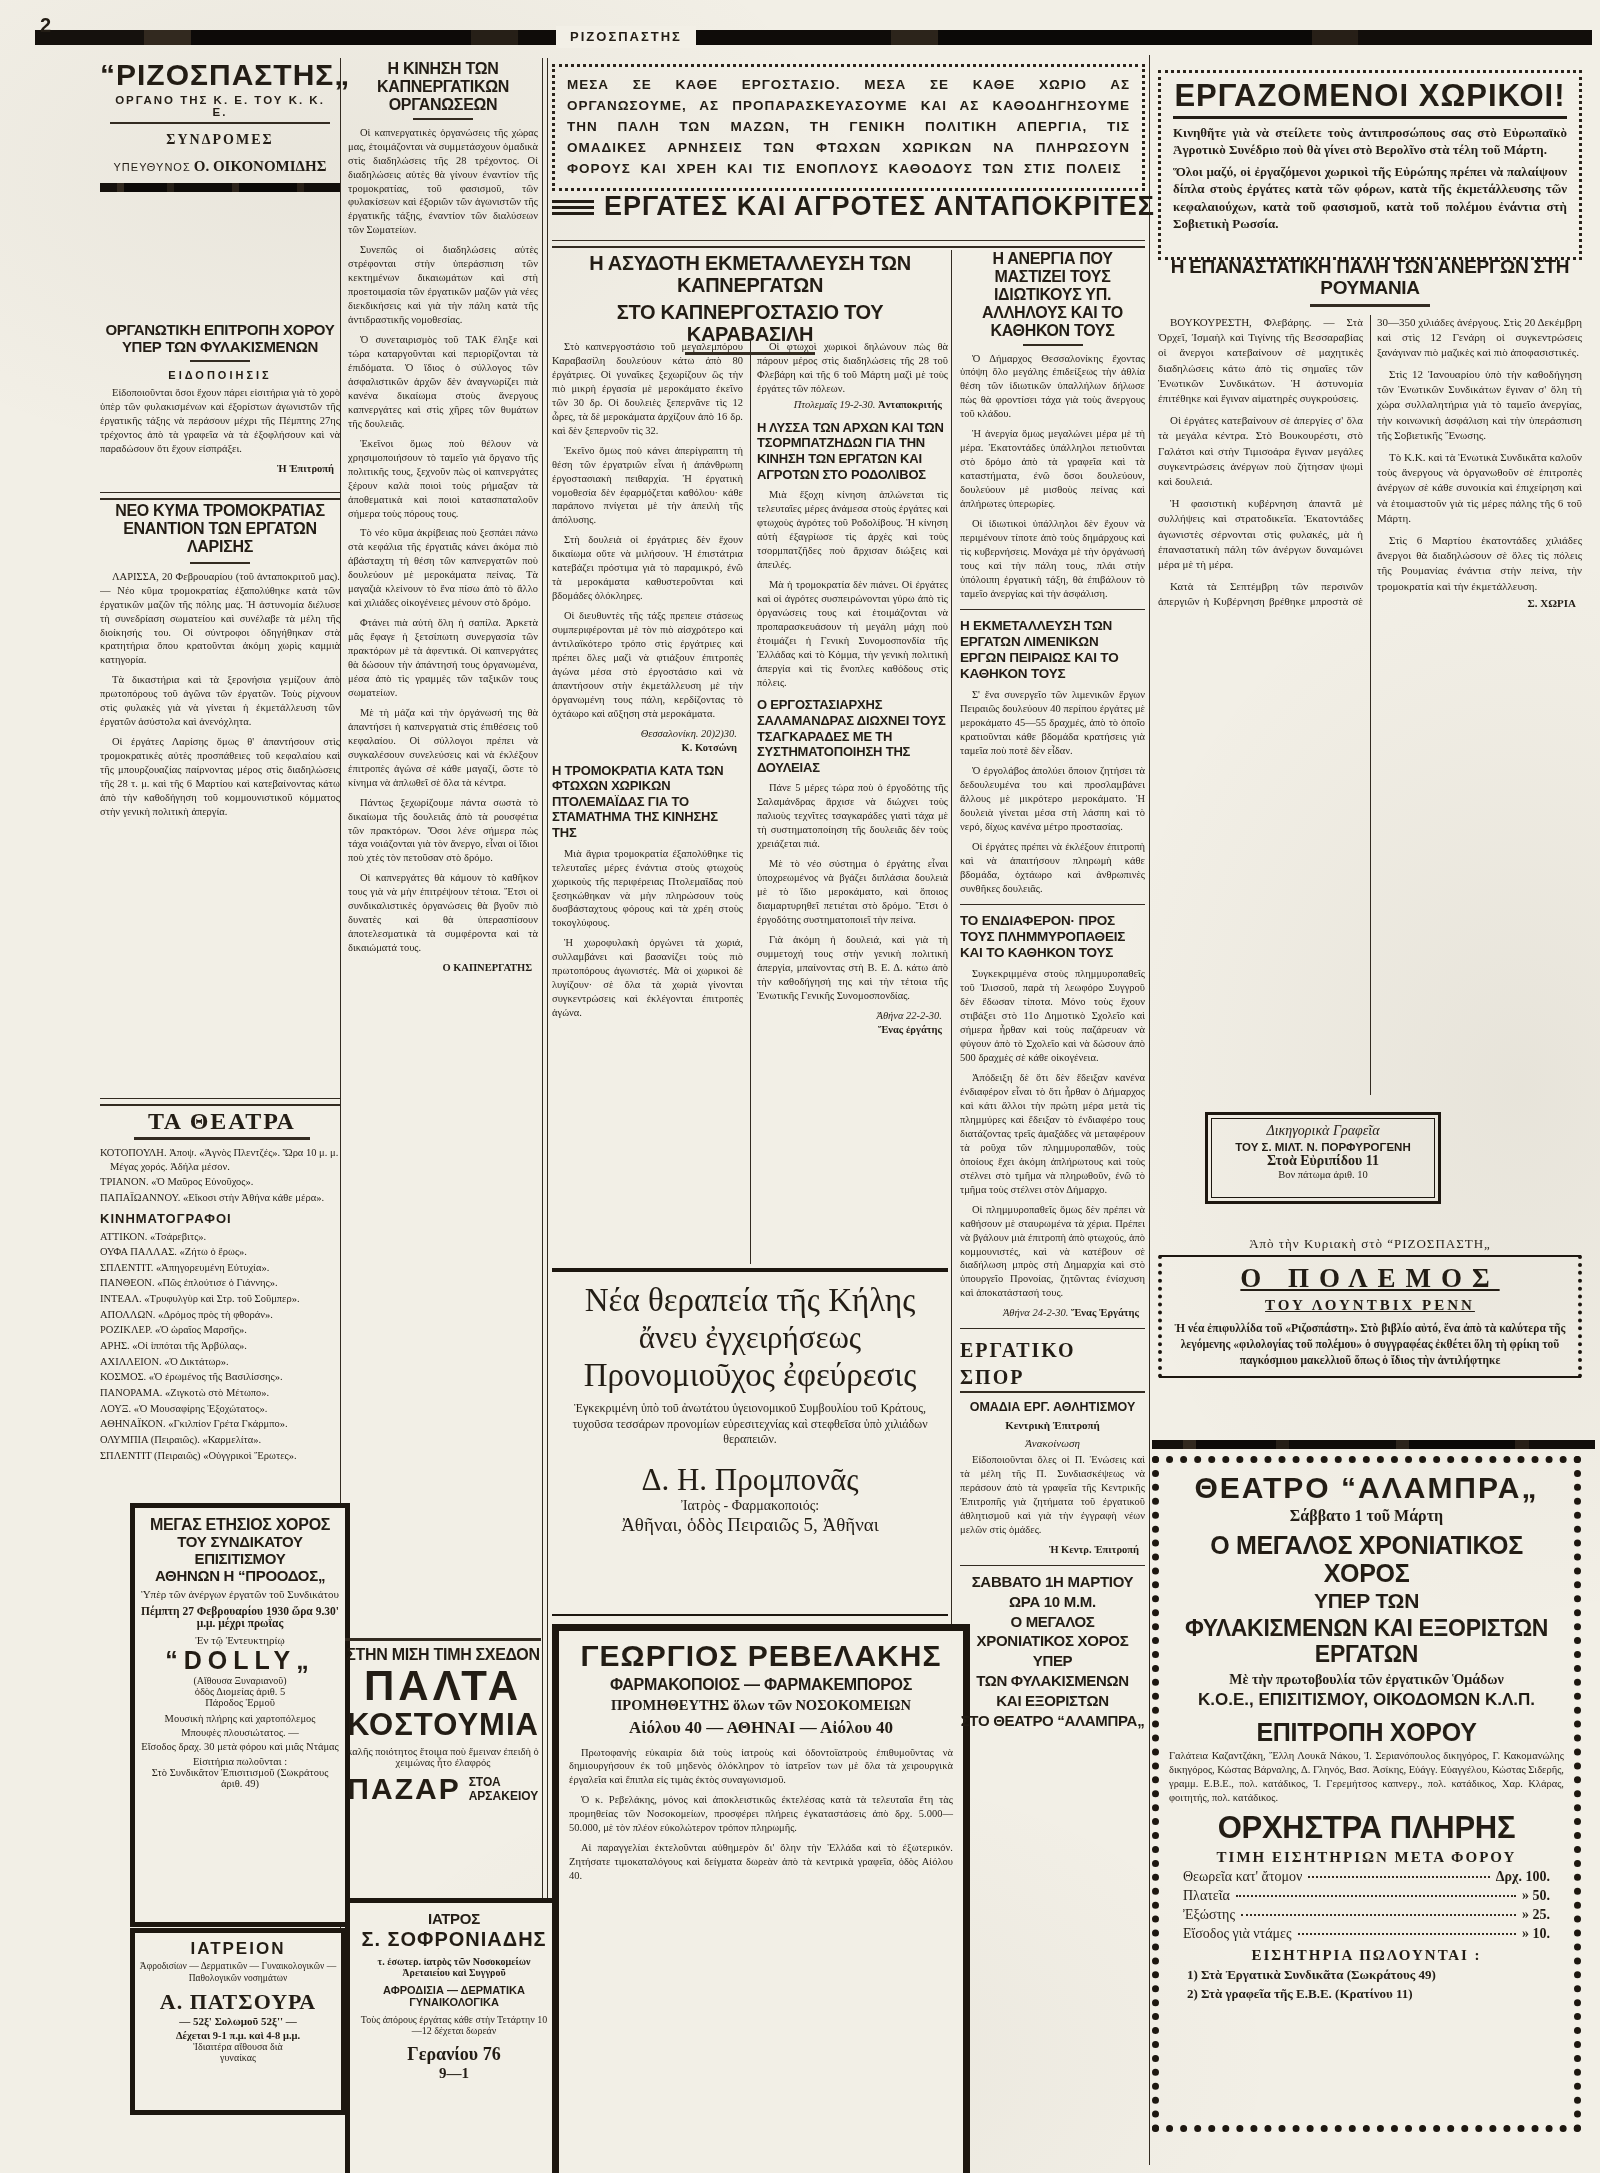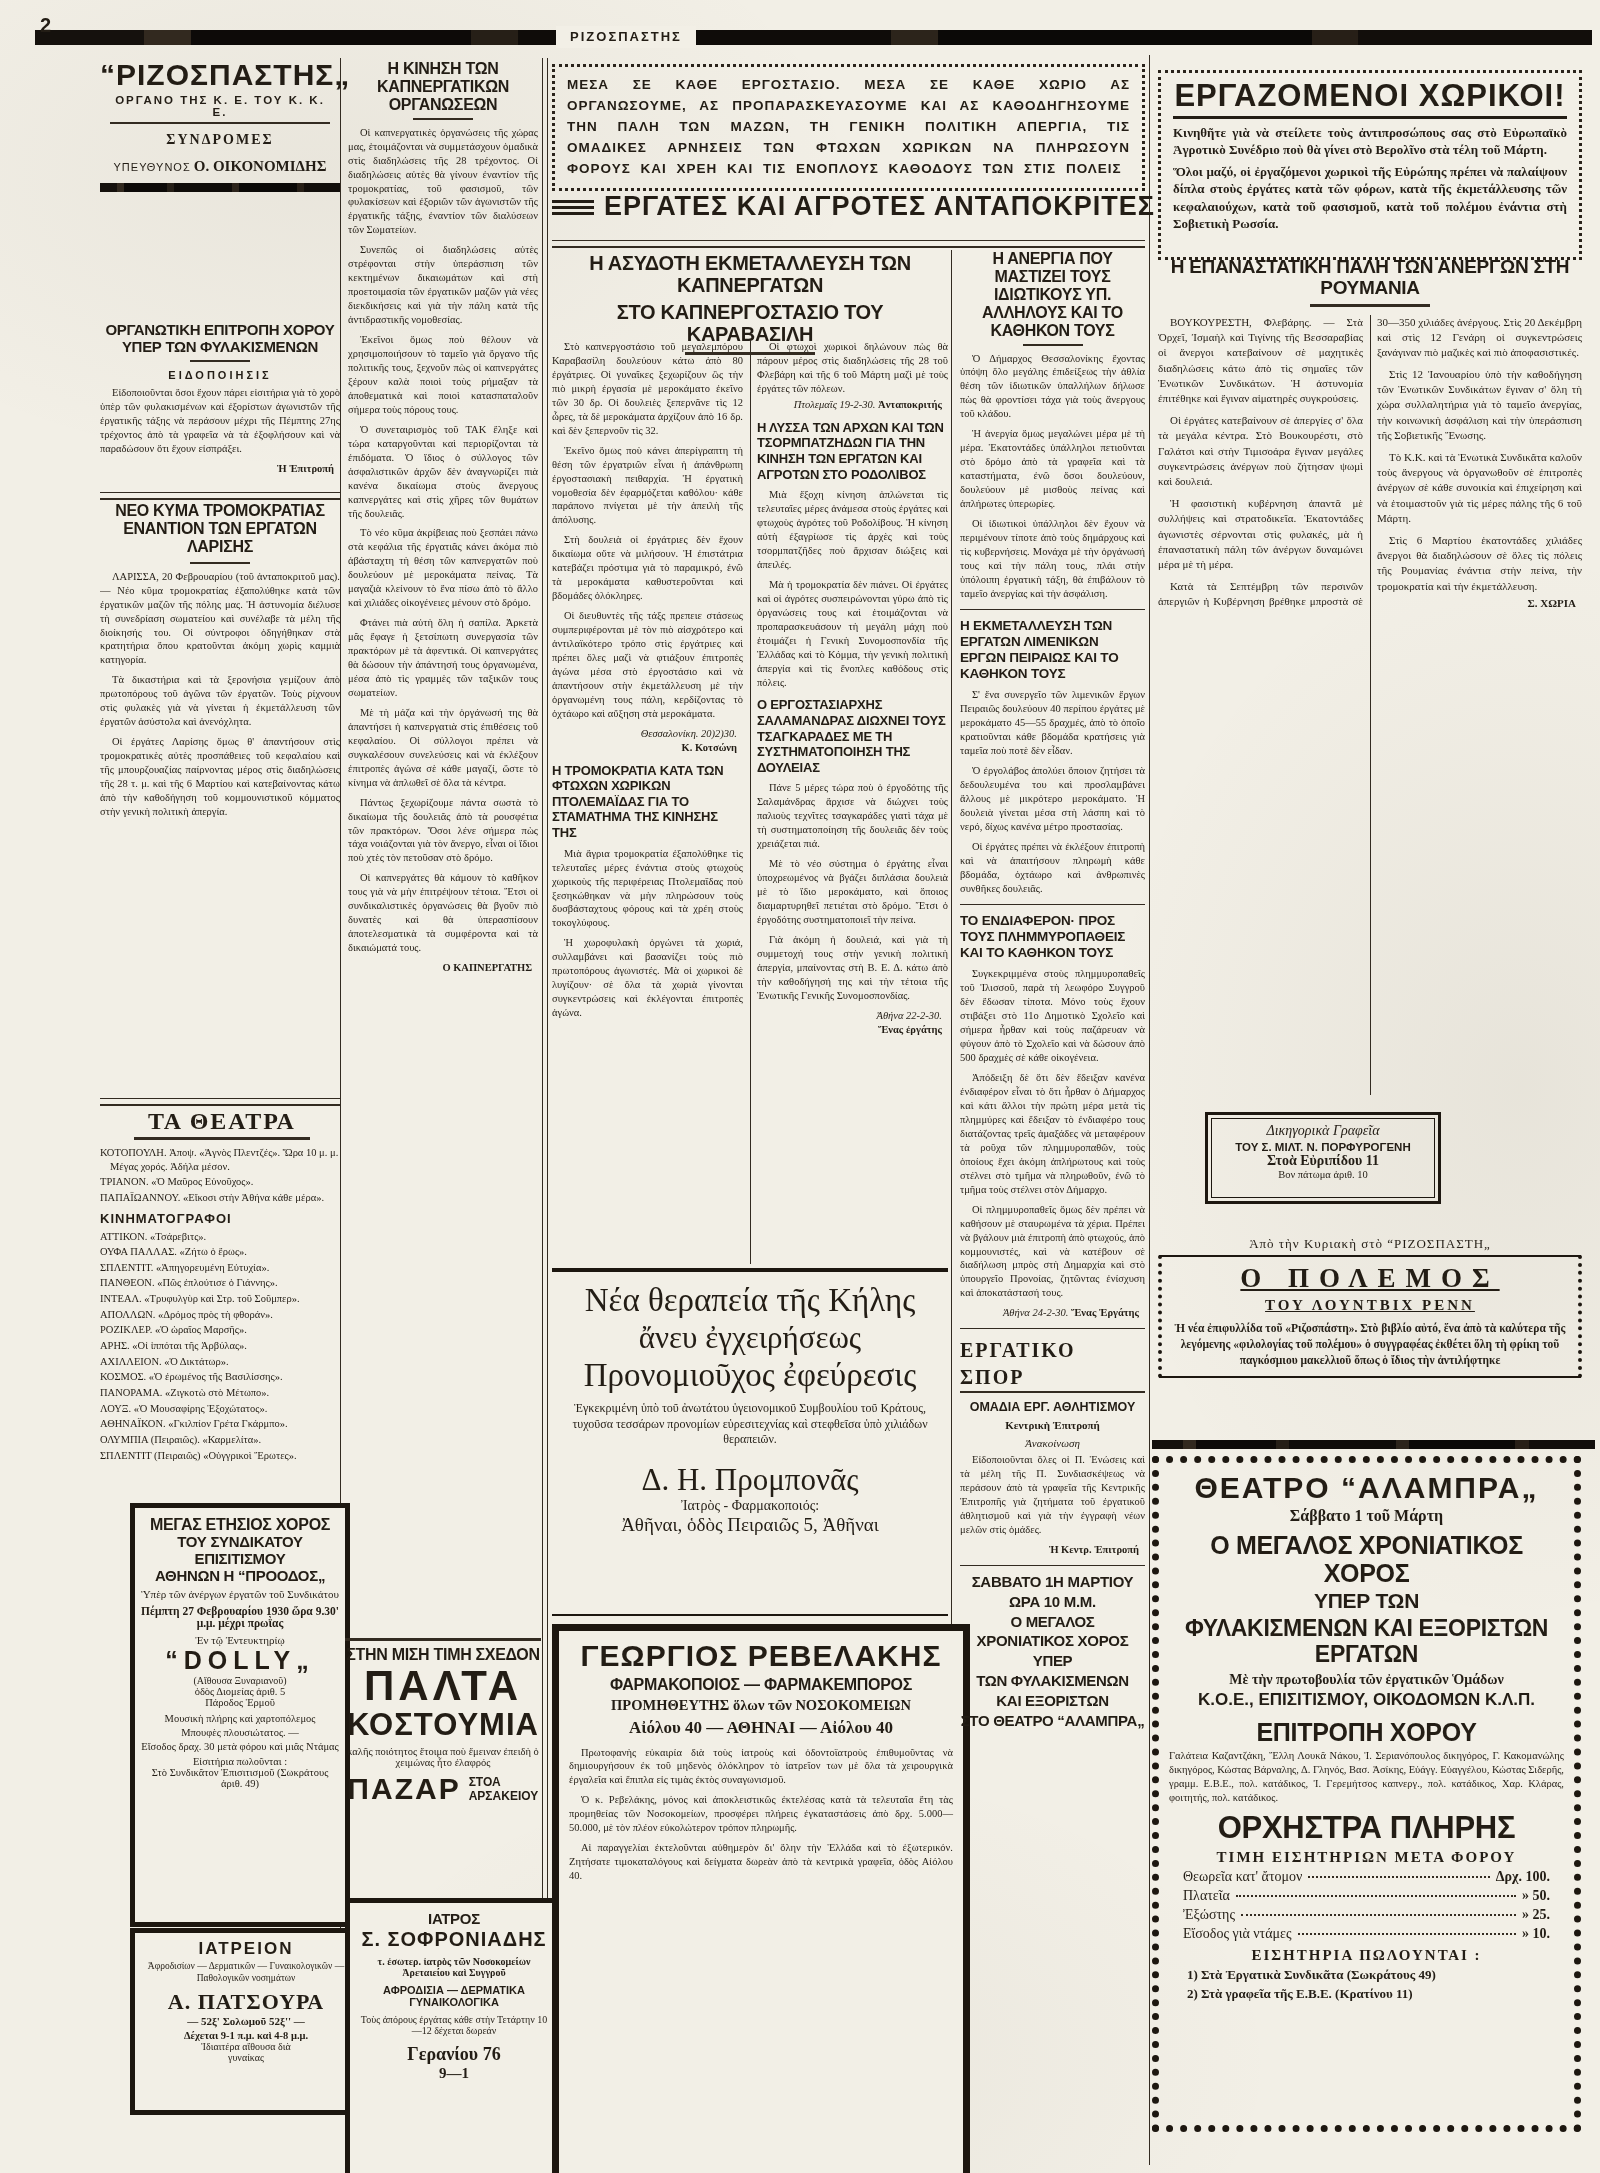--- a/index.html
+++ b/index.html
@@ -139,38 +139,38 @@
     <div style="font-size:10px;">(Αἴθουσα Ξυναριανοῦ)</div>
     <div style="font-size:10.5px;">ὁδὸς Διομείας ἀριθ. 5</div>
     <div style="font-size:10.5px;">Πάροδος Ἑρμοῦ</div>
     <div style="font-size:10.5px;margin-top:5px;">Μουσικὴ πλήρης καὶ χαρτοπόλεμος</div>
     <div style="font-size:10.5px;margin-top:3px;">Μπουφὲς πλουσιώτατος. —</div>
     <div style="font-size:10.5px;margin-top:3px;">Εἴσοδος δραχ. 30 μετὰ φόρου καὶ μιᾶς Ντάμας</div>
     <div style="font-size:10.5px;margin-top:4px;">Εἰσιτήρια πωλοῦνται :</div>
     <div style="font-size:10.5px;">Στὸ Συνδικᾶτον Ἐπισιτισμοῦ (Σωκράτους ἀριθ. 49)</div>
   </div>
 
-  <div class="abs solidbox ctr" style="left:130px;top:1928px;width:198px;height:165px;padding:6px 12px;">
+  <div class="abs solidbox ctr" style="left:130px;top:1928px;width:198px;height:165px;padding:6px 4px;">
     <div class="sans" style="font-size:17px;font-weight:bold;letter-spacing:2px;">ΙΑΤΡΕΙΟΝ</div>
     <div style="font-size:9.5px;line-height:1.25;margin-top:2px;">Ἀφροδισίων — Δερματικῶν — Γυναικολογικῶν — Παθολογικῶν νοσημάτων</div>
     <div style="font-size:22px;font-weight:bold;margin-top:4px;letter-spacing:1px;">Α. ΠΑΤΣΟΥΡΑ</div>
     <div style="font-size:11px;font-weight:bold;">— 52ξ' Σολωμοῦ 52ξ'' —</div>
     <div style="font-size:10.5px;font-weight:bold;margin-top:3px;">Δέχεται 9-1 π.μ. καὶ 4-8 μ.μ.</div>
     <div style="font-size:10px;">Ἰδιαιτέρα αἴθουσα διὰ</div>
     <div style="font-size:10px;">γυναίκας</div>
   </div>
 
   <div class="abs col" style="left:348px;top:60px;width:190px;height:1572px;overflow:hidden;">
     <div class="hl" style="font-size:16px;margin-bottom:4px;">Η ΚΙΝΗΣΗ ΤΩΝ ΚΑΠΝΕΡΓΑΤΙΚΩΝ ΟΡΓΑΝΩΣΕΩΝ</div>
     <div class="rule-mini"></div>
     <div>
         <p>Οἱ καπνεργατικὲς ὀργανώσεις τῆς χώρας μας, ἑτοιμάζονται νὰ συμμετάσχουν ὁμαδικὰ στὶς διαδηλώσεις τῆς 28 τρέχοντος. Οἱ διαδηλώσεις αὐτὲς θὰ γίνουν ἐναντίον τῆς τρομοκρατίας, τοῦ φασισμοῦ, τῶν φυλακίσεων καὶ ἐξοριῶν τῶν ἀγωνιστῶν τῆς ἐργατικῆς τάξης, ἐναντίον τῶν διαλύσεων τῶν Σωματείων.</p>
         <p>Συνεπῶς οἱ διαδηλώσεις αὐτὲς στρέφονται στὴν ὑπεράσπιση τῶν κεκτημένων δικαιωμάτων καὶ στὴ προετοιμασία τῶν ἐργατικῶν μαζῶν γιὰ νέες διεκδικήσεις καὶ γιὰ τὴν πάλη κατὰ τῆς ἀντιδραστικῆς νομοθεσίας.</p>
+        <p>Ὁ συνεταιρισμὸς τοῦ ΤΑΚ ἔληξε καὶ τώρα καταργοῦνται καὶ περιορίζονται τὰ ἐπιδόματα. Ὁ ἴδιος ὁ σύλλογος τῶν ἀσφαλιστικῶν ἀρχῶν δὲν ἀναγνωρίζει πιὰ κανένα δικαίωμα στοὺς ἄνεργους καπνεργάτες καὶ στὶς χῆρες τῶν θυμάτων τῆς δουλειᾶς.</p>
         <p>Ἐκεῖνοι ὅμως ποὺ θέλουν νὰ χρησιμοποιήσουν τὸ ταμεῖο γιὰ ὄργανο τῆς πολιτικῆς τους, ξεχνοῦν πὼς οἱ καπνεργάτες ξέρουν καλὰ ποιοὶ τοὺς ρήμαξαν τὰ ἀποθεματικὰ καὶ ποιοὶ κατασπαταλοῦν σήμερα τοὺς πόρους τους.</p>
-        <p>Ὁ συνεταιρισμὸς τοῦ ΤΑΚ ἔληξε καὶ τώρα καταργοῦνται καὶ περιορίζονται τὰ ἐπιδόματα. Ὁ ἴδιος ὁ σύλλογος τῶν ἀσφαλιστικῶν ἀρχῶν δὲν ἀναγνωρίζει πιὰ κανένα δικαίωμα στοὺς ἄνεργους καπνεργάτες καὶ στὶς χῆρες τῶν θυμάτων τῆς δουλειᾶς.</p>
         <p>Τὸ νέο κῦμα ἀκρίβειας ποὺ ξεσπάει πάνω στὰ κεφάλια τῆς ἐργατιᾶς κάνει ἀκόμα πιὸ ἀβάσταχτη τὴ θέση τῶν καπνεργατῶν ποὺ δουλεύουν μὲ μεροκάματα πείνας. Τὰ μαγαζιὰ κλείνουν τὸ ἕνα πίσω ἀπὸ τὸ ἄλλο καὶ χιλιάδες οἰκογένειες μένουν στὸ δρόμο.</p>
         <p>Φτάνει πιὰ αὐτὴ ὅλη ἡ σαπίλα. Ἀρκετὰ μᾶς ἔφαγε ἡ ξετσίπωτη συνεργασία τῶν πρακτόρων μὲ τὰ ἀφεντικά. Οἱ καπνεργάτες θὰ δώσουν τὴν ἀπάντησή τους ὀργανωμένα, μέσα ἀπὸ τὶς γραμμὲς τῶν ταξικῶν τους σωματείων.</p>
         <p>Μὲ τὴ μάζα καὶ τὴν ὀργάνωσή της θὰ ἀπαντήσει ἡ καπνεργατιὰ στὶς ἐπιθέσεις τοῦ κεφαλαίου. Οἱ σύλλογοι πρέπει νὰ συγκαλέσουν συνελεύσεις καὶ νὰ ἐκλέξουν ἐπιτροπὲς ἀγώνα σὲ κάθε μαγαζί, ὥστε τὸ κίνημα νὰ ἁπλωθεῖ σὲ ὅλα τὰ κέντρα.</p>
         <p>Πάντως ξεχωρίζουμε πάντα σωστὰ τὸ δικαίωμα τῆς δουλειᾶς ἀπὸ τὰ ρουσφέτια τῶν πρακτόρων. Ὅσοι λένε σήμερα πὼς τάχα νοιάζονται γιὰ τὸν ἄνεργο, εἶναι οἱ ἴδιοι ποὺ χτὲς τὸν πετοῦσαν στὸ δρόμο.</p>
         <p>Οἱ καπνεργάτες θὰ κάμουν τὸ καθῆκον τους γιὰ νὰ μὴν ἐπιτρέψουν τέτοια. Ἔτσι οἱ συνδικαλιστικὲς ὀργανώσεις θὰ βγοῦν πιὸ δυνατὲς καὶ θὰ ὑπερασπίσουν ἀποτελεσματικὰ τὰ συμφέροντα καὶ τὰ δικαιώματά τους.</p>
       </div>
     <div class="sig"><b>Ο ΚΑΠΝΕΡΓΑΤΗΣ</b></div>
   </div>
 
   <div class="hrule thick" style="left:345px;top:1638px;width:196px;"></div>

